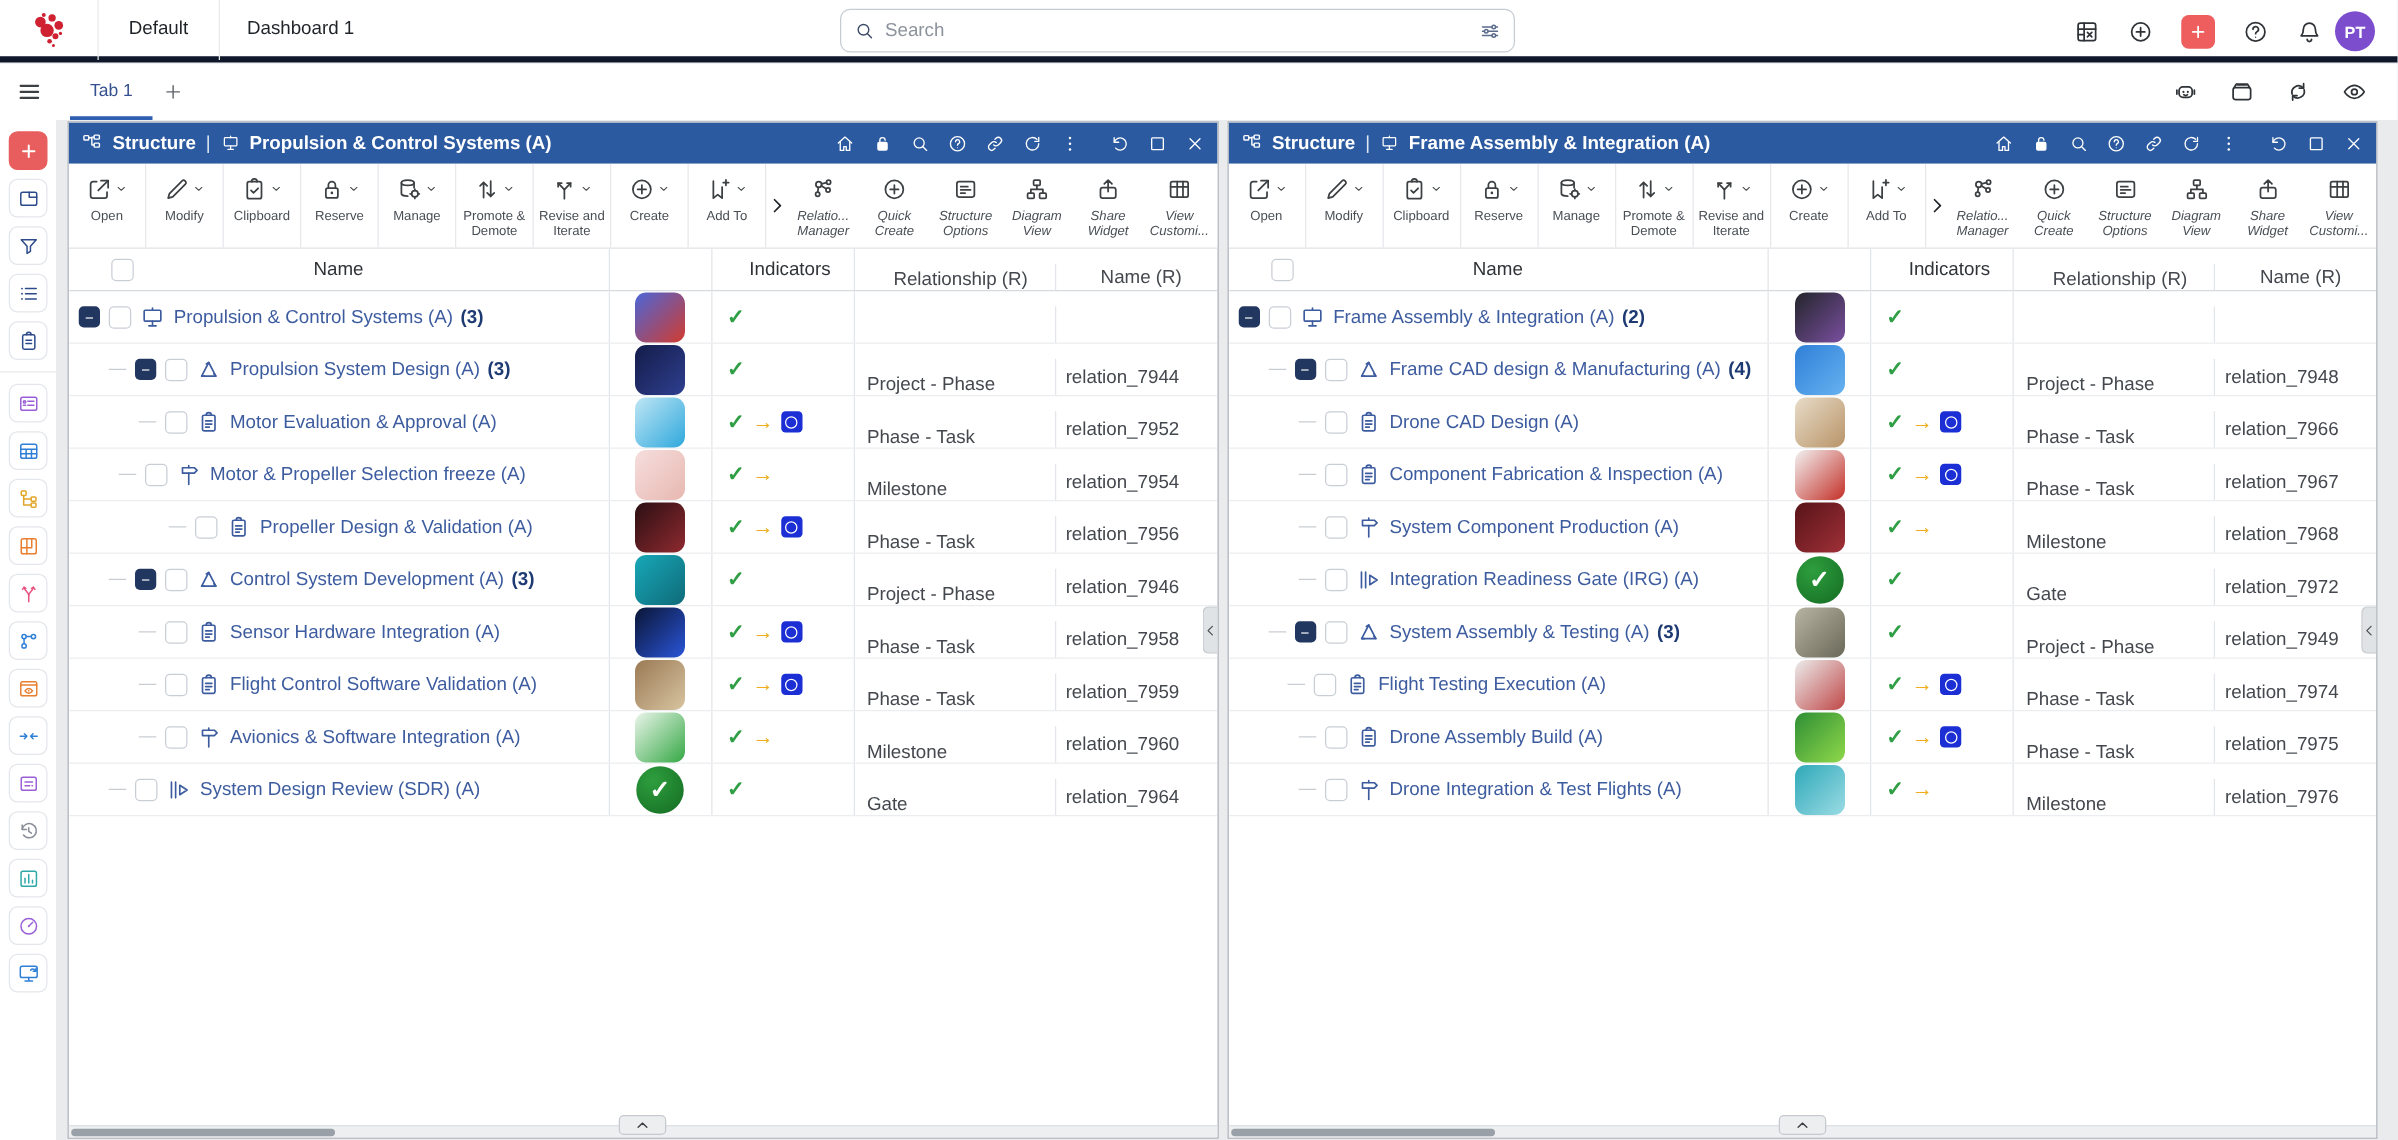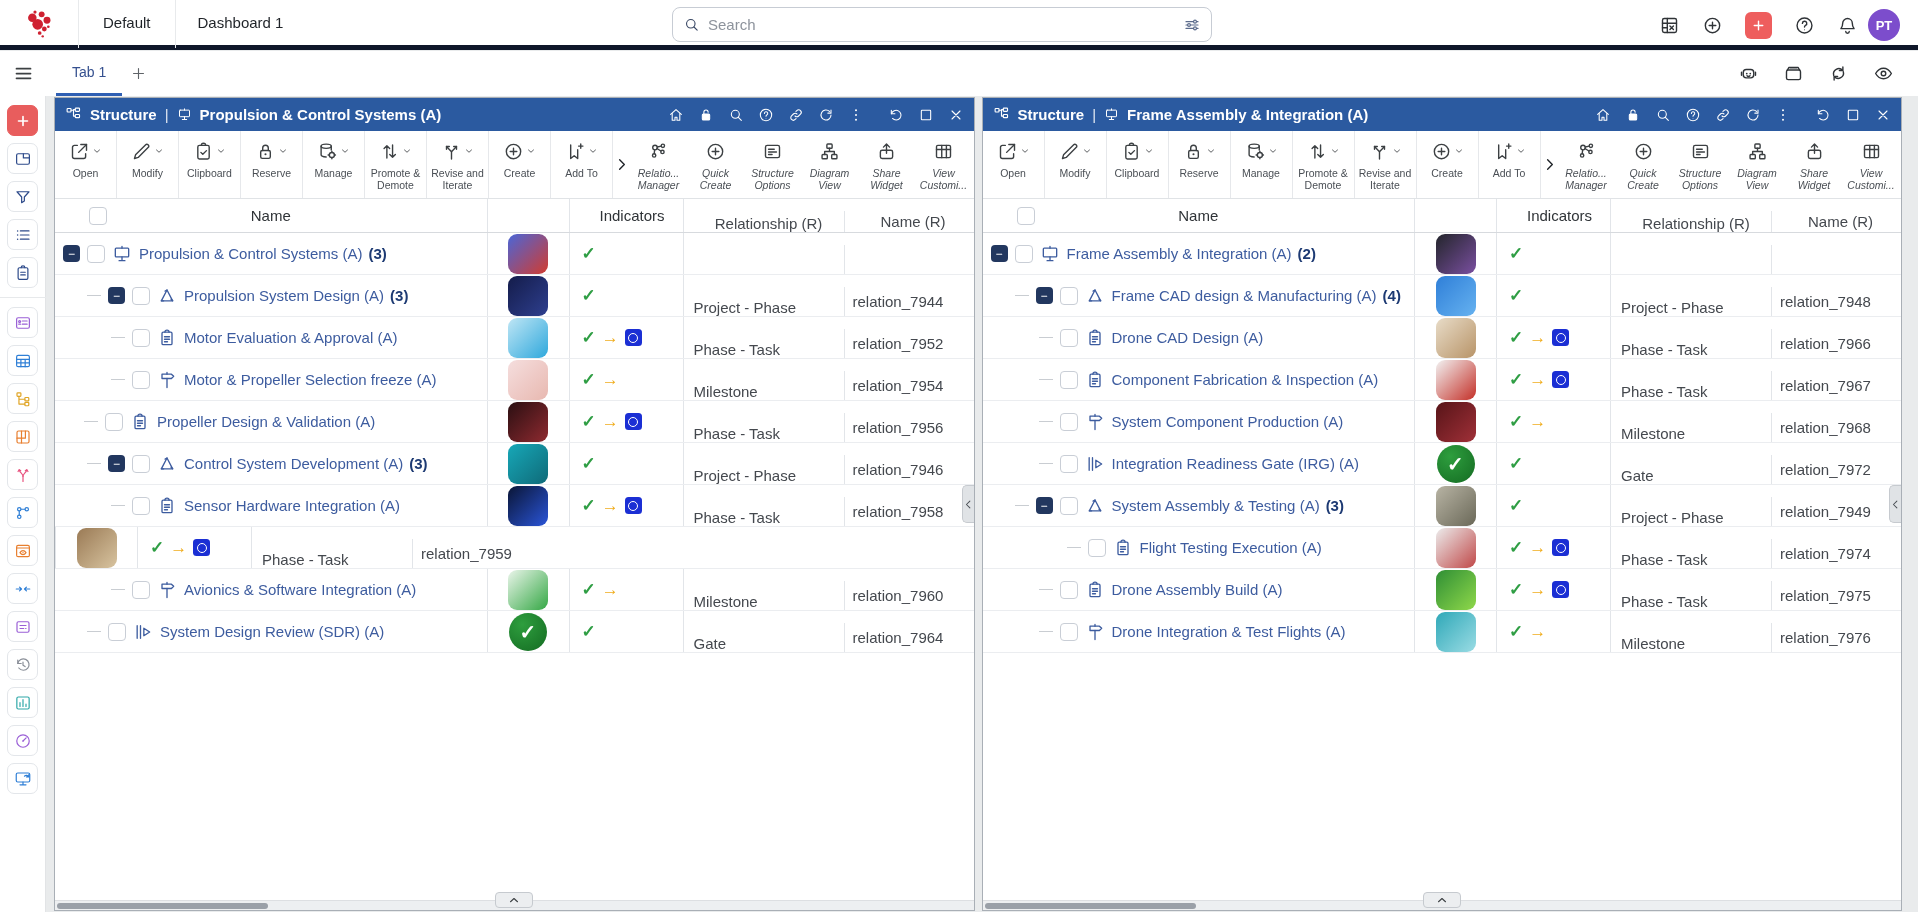--- a/index.html
+++ b/index.html
@@ -695,21 +695,21 @@
           </div>
           <div class="c-ind">
             <span class="ind-check">✓</span>
             <span class="ind-arrow">→</span>
             <span class="ind-cal"></span>
           </div>
           <div class="c-rel">Phase - Task</div>
           <div class="c-namer">relation_7952</div>
         </div>
         <div class="trow">
-          <div class="c-name" style="padding-left: 56px;">
+          <div class="c-name" style="padding-left: 40px;">
             <span class="tick"></span>
             <span class="cb" style="flex: 0 0 auto;"></span>
             <span class="ticon">
               <svg viewBox="0 0 24 24" width="20" height="20" fill="none" stroke="currentColor" stroke-width="1.6" stroke-linecap="round" stroke-linejoin="round">
                 <path d="M6 5h11.3L20 7.6 17.3 10.2H6z"></path>
                 <path d="M12 10.2V21M12 3v2"></path>
               </svg>
             </span>
             <span class="rname">Motor &amp; Propeller Selection freeze (A)</span>
           </div>
@@ -717,21 +717,21 @@
             <div class="thumb" style="background: linear-gradient(135deg, rgb(245, 222, 222), rgb(232, 184, 176));"></div>
           </div>
           <div class="c-ind">
             <span class="ind-check">✓</span>
             <span class="ind-arrow">→</span>
           </div>
           <div class="c-rel">Milestone</div>
           <div class="c-namer">relation_7954</div>
         </div>
         <div class="trow">
-          <div class="c-name" style="padding-left: 29px;">
+          <div class="c-name" style="padding-left: 80px;">
             <span class="tick"></span>
             <span class="cb" style="flex: 0 0 auto;"></span>
             <span class="ticon">
               <svg viewBox="0 0 24 24" width="20" height="20" fill="none" stroke="currentColor" stroke-width="1.6" stroke-linecap="round" stroke-linejoin="round">
                 <rect x="6" y="5" width="12" height="15" rx="1.5"></rect>
                 <path d="M9.5 5a2.5 2.5 0 0 1 5 0"></path>
                 <path d="M9 10.5h6M9 13.5h6M9 16.5h3.6"></path>
               </svg>
             </span>
             <span class="rname">Propeller Design &amp; Validation (A)</span>
@@ -788,20 +788,32 @@
           </div>
           <div class="c-ind">
             <span class="ind-check">✓</span>
             <span class="ind-arrow">→</span>
             <span class="ind-cal"></span>
           </div>
           <div class="c-rel">Phase - Task</div>
           <div class="c-namer">relation_7958</div>
         </div>
         <div class="trow">
+          <div class="c-name" style="padding-left: 56px;">
+            <span class="tick"></span>
+            <span class="cb" style="flex: 0 0 auto;"></span>
+            <span class="ticon">
+              <svg viewBox="0 0 24 24" width="20" height="20" fill="none" stroke="currentColor" stroke-width="1.6" stroke-linecap="round" stroke-linejoin="round">
+                <rect x="6" y="5" width="12" height="15" rx="1.5"></rect>
+                <path d="M9.5 5a2.5 2.5 0 0 1 5 0"></path>
+                <path d="M9 10.5h6M9 13.5h6M9 16.5h3.6"></path>
+              </svg>
+            </span>
+            <span class="rname">Flight Control Software Validation (A)</span>
+          </div>
           <div class="c-thumb">
             <div class="thumb" style="background: linear-gradient(135deg, rgb(154, 122, 85), rgb(216, 196, 160));"></div>
           </div>
           <div class="c-ind">
             <span class="ind-check">✓</span>
             <span class="ind-arrow">→</span>
             <span class="ind-cal"></span>
           </div>
           <div class="c-rel">Phase - Task</div>
           <div class="c-namer">relation_7959</div>
@@ -1302,21 +1314,21 @@
           <div class="c-thumb">
             <div class="thumb" style="background: linear-gradient(135deg, rgb(184, 180, 164), rgb(106, 104, 88));"></div>
           </div>
           <div class="c-ind">
             <span class="ind-check">✓</span>
           </div>
           <div class="c-rel">Project - Phase</div>
           <div class="c-namer">relation_7949</div>
         </div>
         <div class="trow">
-          <div class="c-name" style="padding-left: 84px;">
+          <div class="c-name" style="padding-left: 47px;">
             <span class="tick"></span>
             <span class="cb" style="flex: 0 0 auto;"></span>
             <span class="ticon">
               <svg viewBox="0 0 24 24" width="20" height="20" fill="none" stroke="currentColor" stroke-width="1.6" stroke-linecap="round" stroke-linejoin="round">
                 <rect x="6" y="5" width="12" height="15" rx="1.5"></rect>
                 <path d="M9.5 5a2.5 2.5 0 0 1 5 0"></path>
                 <path d="M9 10.5h6M9 13.5h6M9 16.5h3.6"></path>
               </svg>
             </span>
             <span class="rname">Flight Testing Execution (A)</span>

